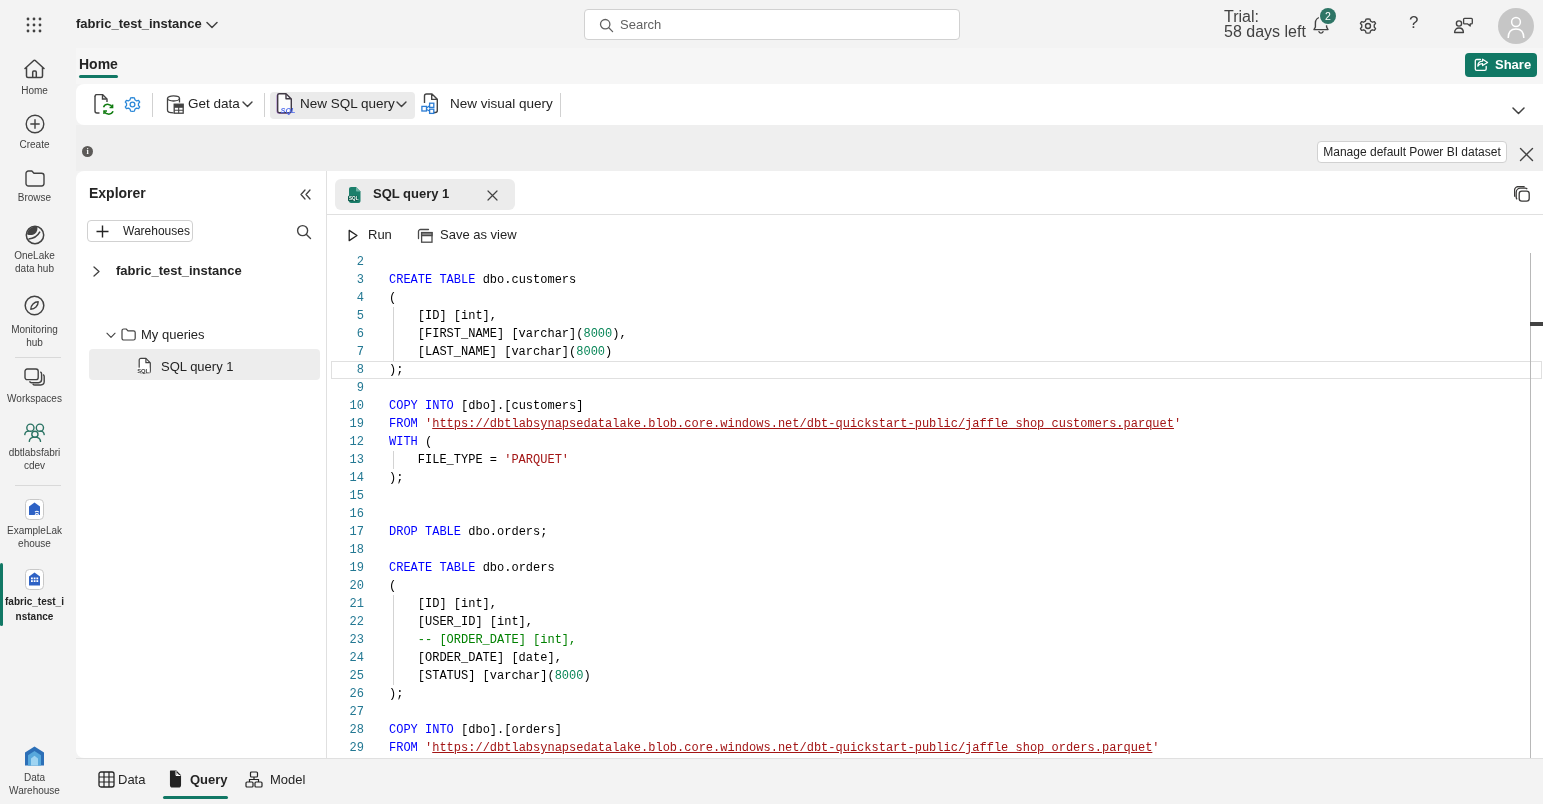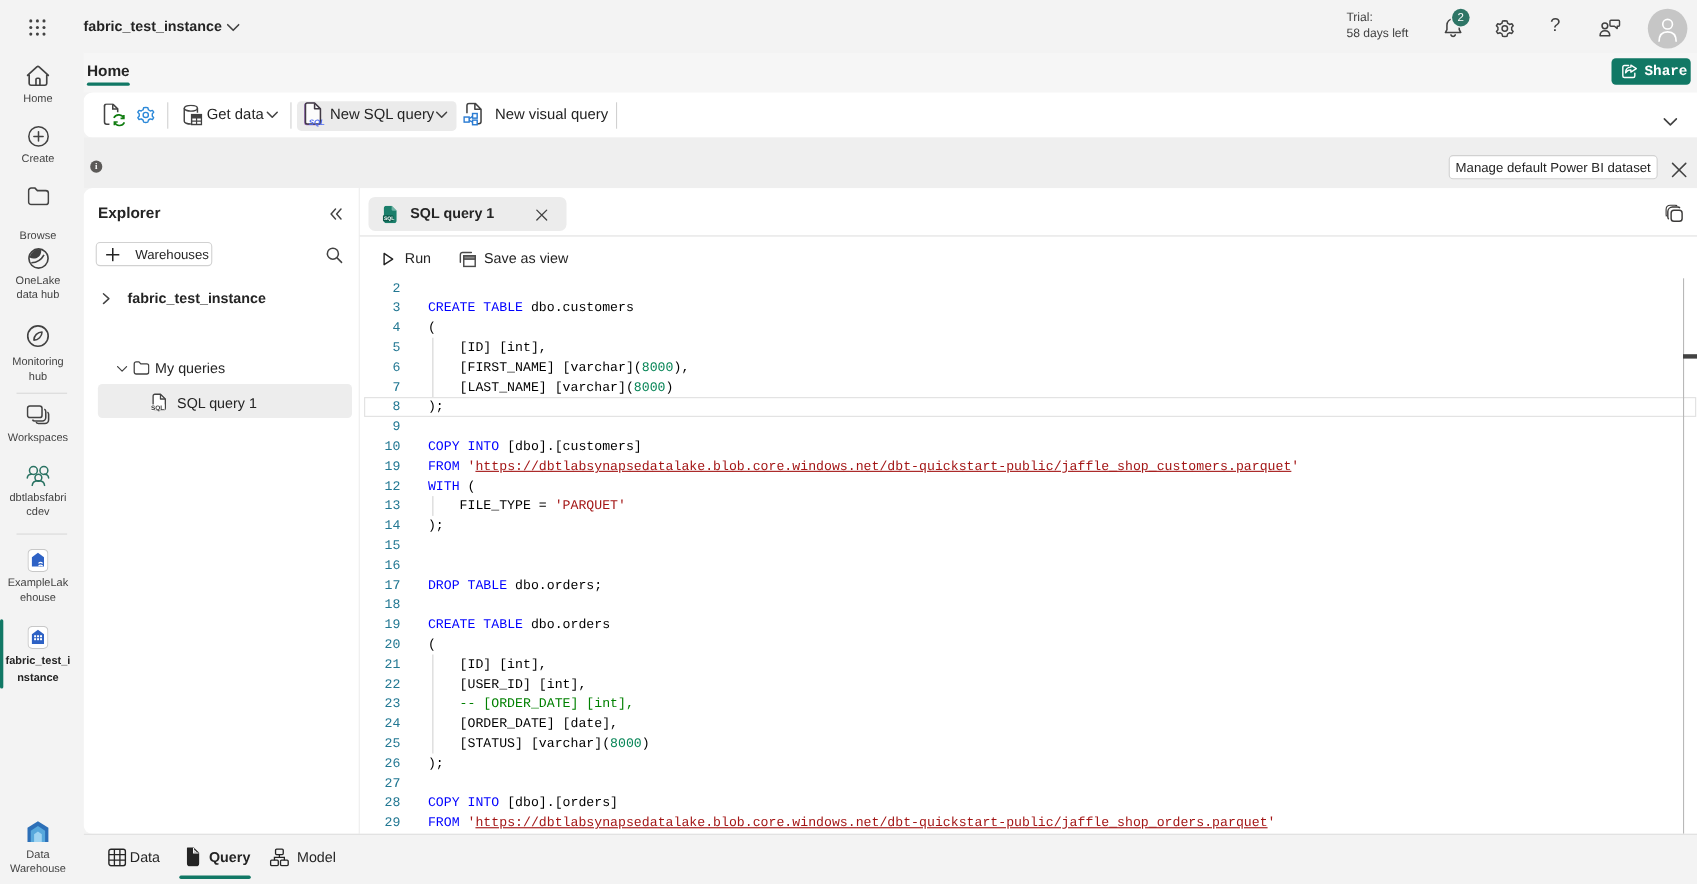--- a/index.html
+++ b/index.html
@@ -5,27 +5,27 @@
 * { margin:0; padding:0; box-sizing:border-box; -webkit-font-smoothing:antialiased; }
 body { font-family:"Liberation Sans", sans-serif; }
 #app { position:relative; width:1543px; height:804px; background:#f3f3f3; overflow:hidden; }
 .abs { position:absolute; }
 svg { display:block; }
 
 #topbar { position:absolute; left:0; top:0; width:1543px; height:48px; background:#f3f3f3; }
 #wstitle { position:absolute; left:76px; top:16px; font-size:13px; font-weight:700; color:#242424; }
 #searchbox { position:absolute; left:584px; top:9px; width:376px; height:31px; background:#fff; border:1px solid #d1d1d1; border-radius:4px; }
 #searchbox .ph { position:absolute; left:35px; top:7px; font-size:13px; color:#616161; }
-#trial { position:absolute; left:1224px; top:9px; font-size:11px; color:#424242; line-height:15px; }
+#trial { position:absolute; left:1224px; top:9px; font-size:16px; color:#424242; line-height:15px; }
 #avatar { position:absolute; left:1498px; top:8px; width:36px; height:36px; border-radius:50%; background:#c6c6c6; }
 
 #homerow { position:absolute; left:76px; top:48px; width:1467px; height:36px; background:#f6f6f6; }
 #hometab { position:absolute; left:3px; top:8px; font-size:14px; font-weight:700; color:#242424; }
 #homeline { position:absolute; left:3px; top:27px; width:39px; height:3px; background:#117865; border-radius:2px; }
-#sharebtn { position:absolute; left:1389px; top:5px; width:72px; height:24px; background:#117865; border-radius:4px; color:#fff; font-size:13px; font-weight:700;font-family:Liberation Mono, monospace; }
+#sharebtn { position:absolute; left:1389px; top:5px; width:72px; height:24px; background:#117865; border-radius:4px; color:#fff; font-size:13px; font-weight:700; }
 #sharebtn span { position:absolute; left:30px; top:4px; }
 
 #toolbar { position:absolute; left:76px; top:84px; width:1467px; height:41px; background:#fff; border-radius:8px 0 0 8px; }
 .tbtxt { position:absolute; top:12px; font-size:13.5px; color:#242424; }
 .tbsep { position:absolute; top:9px; width:1px; height:24px; background:#d1d1d1; }
 #nsqbtn { position:absolute; left:194px; top:8px; width:145px; height:27px; background:#ebebeb; border-radius:4px; }
 
 #banner { position:absolute; left:76px; top:125px; width:1467px; height:46px; background:#efefef; }
 #bannertext { position:absolute; left:30px; top:21px; font-size:12px; white-space:nowrap; color:#3b3a39; }
 #bannertext .lm { color:#117865; }
@@ -79,20 +79,27 @@
           <circle cx="14" cy="8" r="1.4"></circle>
       <circle cx="2" cy="14" r="1.4"></circle>
           <circle cx="8" cy="14" r="1.4"></circle>
           <circle cx="14" cy="14" r="1.4"></circle>
     </g>
   </svg>
   <div id="wstitle">fabric_test_instance</div>
   <svg class="abs" style="left:206px;top:21px" width="12" height="8" viewBox="0 0 12 8">
         <path d="M1 1.5 L6 6.5 L11 1.5" fill="none" stroke="#424242" stroke-width="1.5" stroke-linecap="round" stroke-linejoin="round"></path>
       </svg>
+  <div id="searchbox">
+    <svg class="abs" style="left:14px;top:8px" width="15" height="15" viewBox="0 0 15 15">
+          <circle cx="6.2" cy="6.2" r="4.7" fill="none" stroke="#616161" stroke-width="1.3"></circle>
+          <path d="M9.8 9.8 L13.6 13.6" stroke="#616161" stroke-width="1.3" stroke-linecap="round"></path>
+        </svg>
+    <div class="ph">Search</div>
+  </div>
   <div id="trial">Trial:<br>58 days left</div>
   <svg class="abs" style="left:1311px;top:15px" width="20" height="20" viewBox="0 0 20 20">
         <path d="M10 2.2 C6.7 2.2 4.4 4.7 4.4 8 L4.4 12 L3 14.6 L17 14.6 L15.6 12 L15.6 8 C15.6 4.7 13.3 2.2 10 2.2 Z" fill="none" stroke="#424242" stroke-width="1.4" stroke-linejoin="round"></path>
         <path d="M8 16.7 C8.4 17.6 9.1 18.1 10 18.1 C10.9 18.1 11.6 17.6 12 16.7" fill="none" stroke="#424242" stroke-width="1.4" stroke-linecap="round"></path>
       </svg>
   <div class="abs" style="left:1320px;top:8px;width:16px;height:16px;border-radius:50%;background:#2e7566;color:#fff;font-size:10.5px;text-align:center;line-height:16px;box-shadow:0 0 0 1.5px #f3f3f3;">2</div>
   <svg class="abs" style="left:1358px;top:16px" width="20" height="20" viewBox="0 0 20 20">
         <path d="M10 1.8 L12 2.1 L12.6 4.2 C13.2 4.4 13.8 4.8 14.3 5.2 L16.4 4.6 L17.6 6.4 L16.2 8 C16.3 8.6 16.3 9.4 16.2 10 L17.6 11.6 L16.4 13.4 L14.3 12.8 C13.8 13.2 13.2 13.6 12.6 13.8 L12 15.9 L10 16.2 L8 15.9 L7.4 13.8 C6.8 13.6 6.2 13.2 5.7 12.8 L3.6 13.4 L2.4 11.6 L3.8 10 C3.7 9.4 3.7 8.6 3.8 8 L2.4 6.4 L3.6 4.6 L5.7 5.2 C6.2 4.8 6.8 4.4 7.4 4.2 L8 2.1 Z" transform="translate(0,1)" fill="none" stroke="#424242" stroke-width="1.35" stroke-linejoin="round"></path>
         <circle cx="10" cy="10" r="2.5" fill="none" stroke="#424242" stroke-width="1.35"></circle>
       </svg>
@@ -321,21 +328,21 @@
     <svg width="20" height="20" viewBox="0 0 20 20">
           <circle cx="10" cy="10" r="8.8" fill="none" stroke="#424242" stroke-width="1.4"></circle>
           <path d="M10 5.8 L10 14.2 M5.8 10 L14.2 10" stroke="#424242" stroke-width="1.4" stroke-linecap="round"></path>
         </svg>
     <div style="margin-top:4px">Create</div>
   </div>
   <div class="ritem" style="top:122px">
     <svg width="20" height="17" viewBox="0 0 20 17">
           <path d="M1 3.4 C1 2.1 2.1 1 3.4 1 L6.8 1 L9 3.3 L16.6 3.3 C17.9 3.3 19 4.4 19 5.7 L19 13.6 C19 14.9 17.9 16 16.6 16 L3.4 16 C2.1 16 1 14.9 1 13.6 Z" fill="none" stroke="#424242" stroke-width="1.4"></path>
         </svg>
-    <div style="margin-top:21px">Browse</div>
+    <div style="margin-top:4px">Browse</div>
   </div>
   <div class="ritem" style="top:177px">
     <svg width="20" height="20" viewBox="0 0 20 20">
           <circle cx="10" cy="10" r="8.7" fill="none" stroke="#424242" stroke-width="1.5"></circle>
           <path d="M9.8 1.5 C5.6 2.2 2.6 5.2 2 9.2 C4.6 10.6 7.9 10.3 10.2 8.4 C12 6.9 12.8 4.6 12.3 2 Z" fill="#424242"></path>
           <path d="M3.5 13.9 C8.3 13.7 12.7 11 15 6.7" fill="none" stroke="#424242" stroke-width="1.5"></path>
         </svg>
     <div style="margin-top:4px">OneLake<br>data hub</div>
   </div>
   <div class="ritem" style="top:247px">

